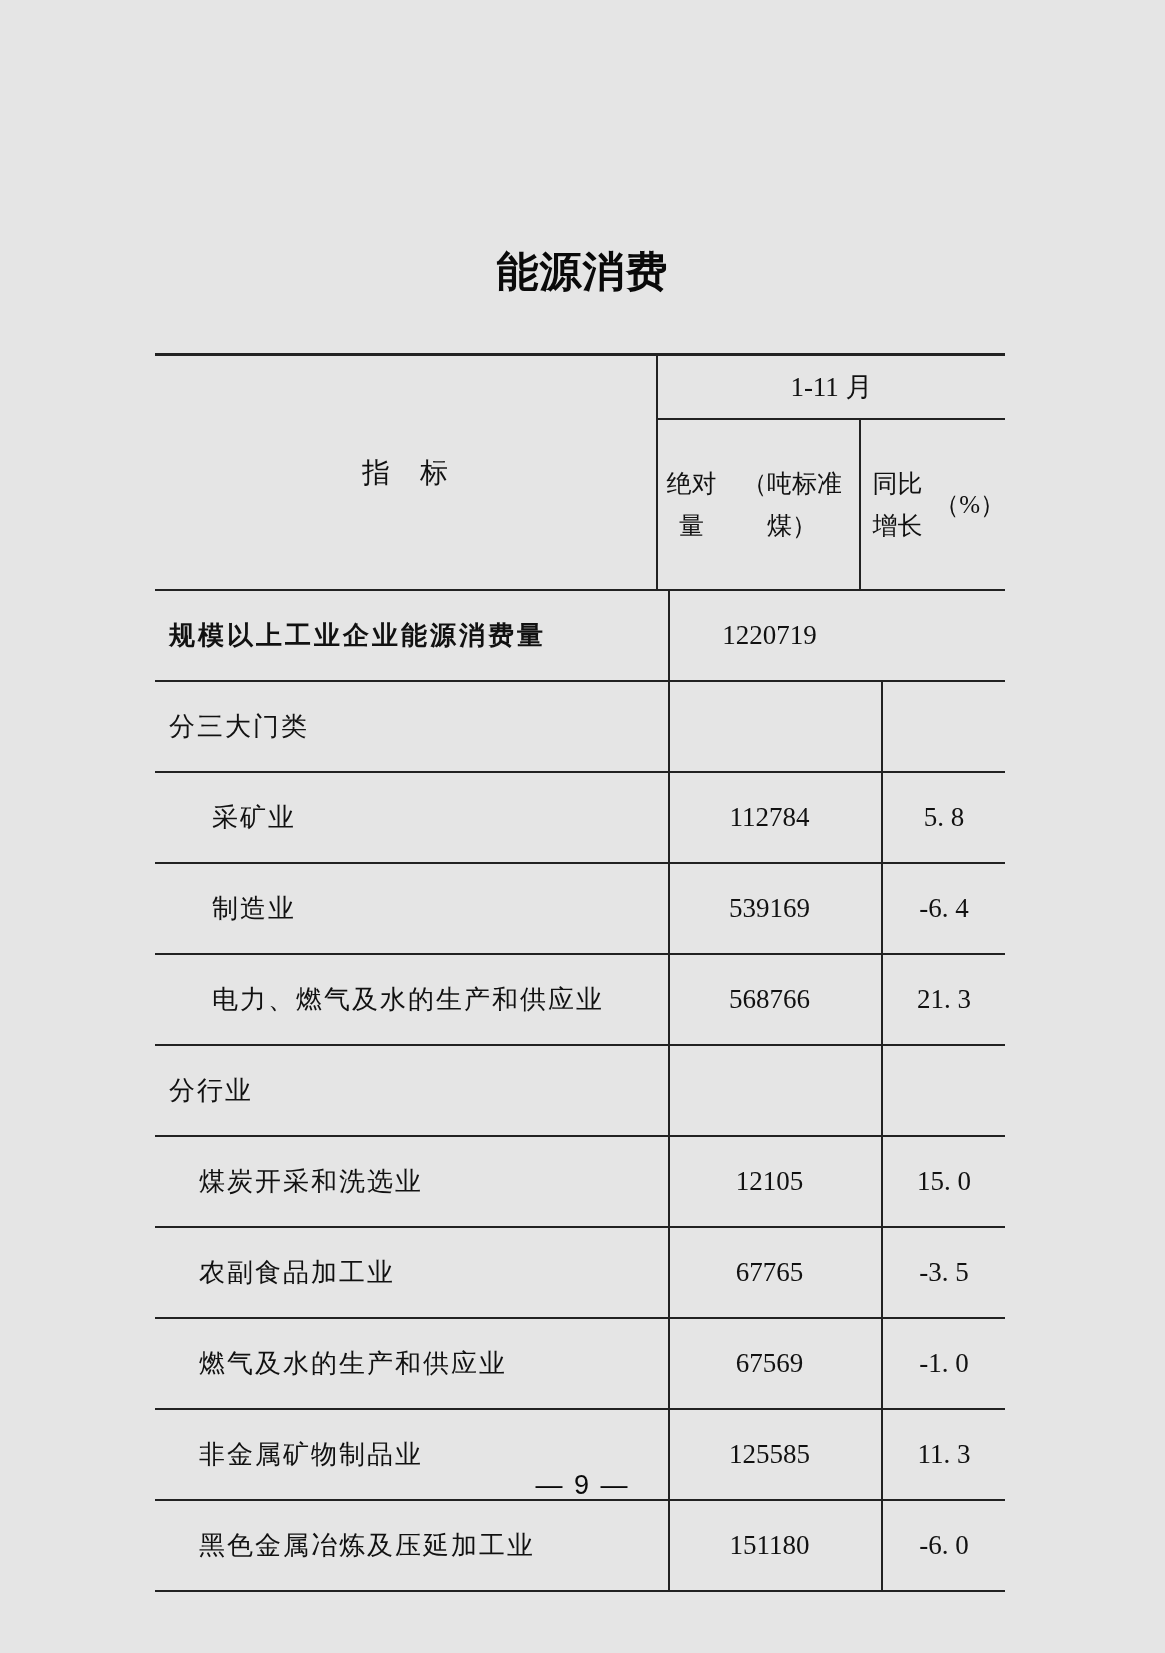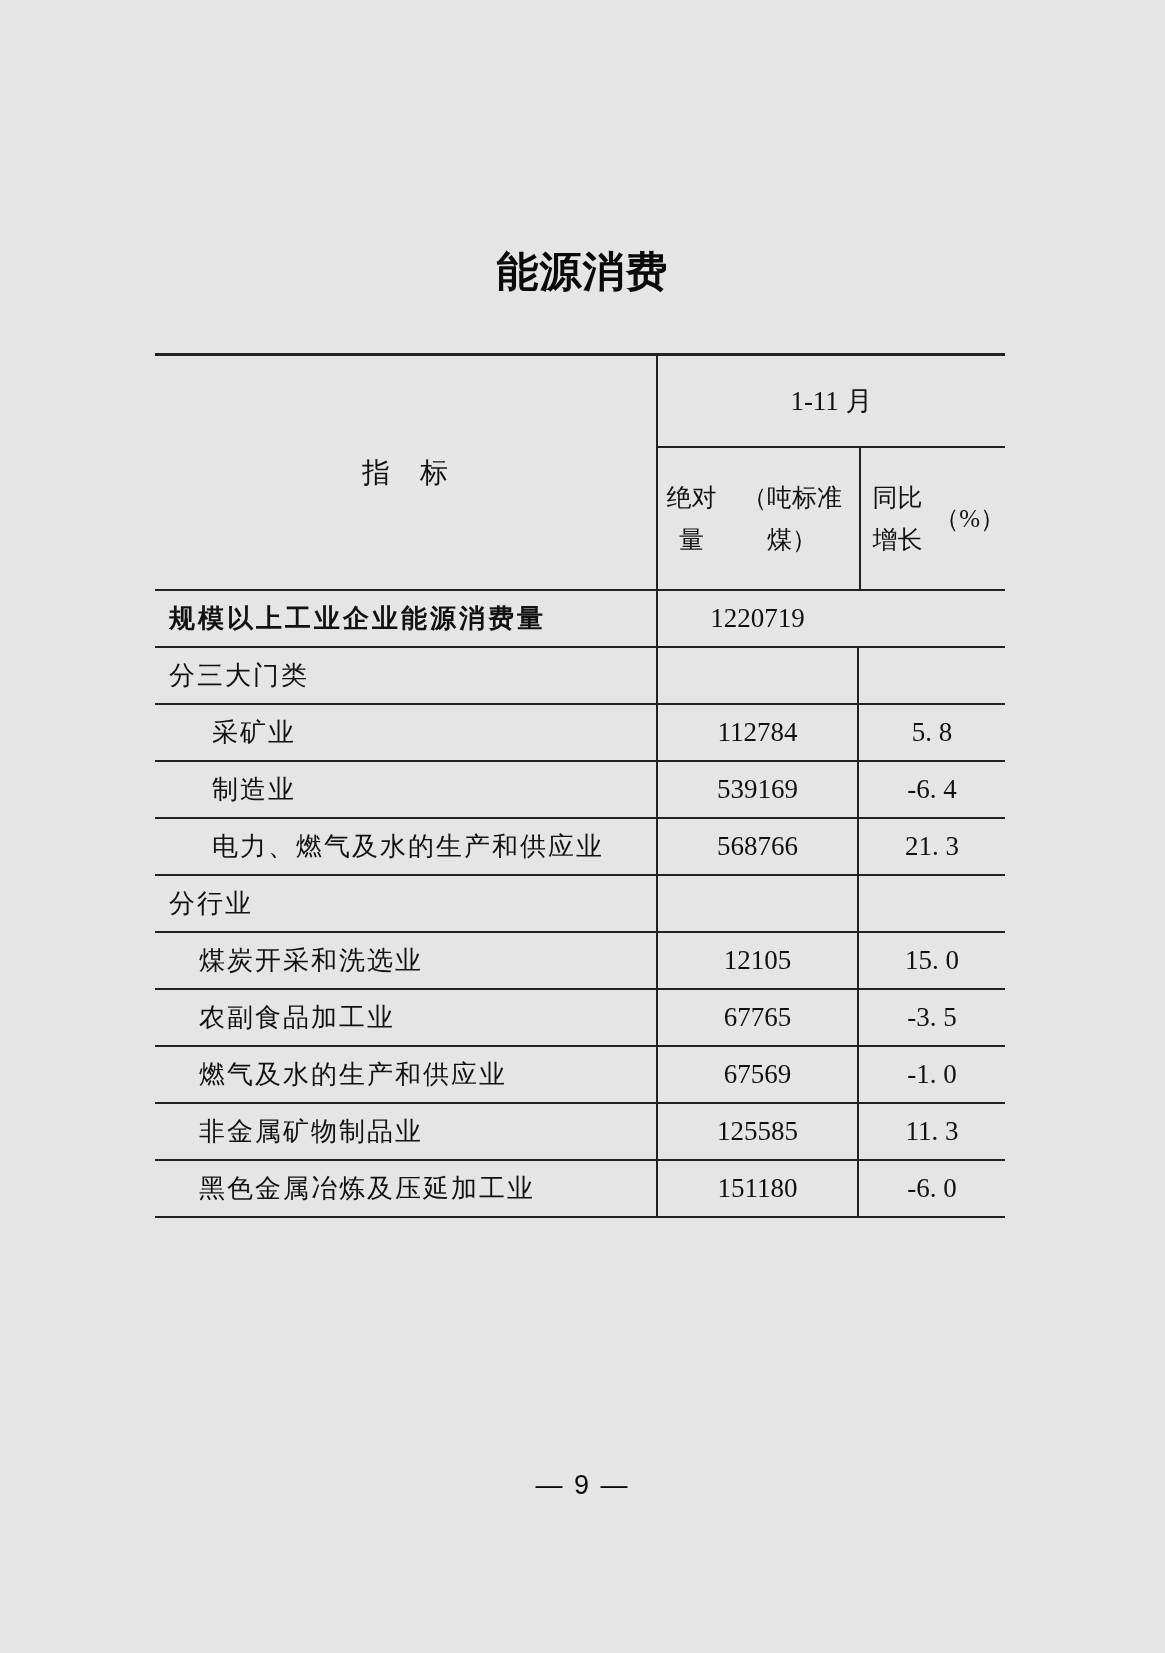--- a/index.html
+++ b/index.html
@@ -49,21 +49,21 @@
     font-size: 28px;
     letter-spacing: 1px;
   }
   .h-right {
     flex: 1;
     display: flex;
     flex-direction: column;
     border-left: 2px solid #222;
   }
   .h-period {
-    height: 92px;
+    height: 64px;
     border-bottom: 2px solid #222;
     display: flex;
     align-items: center;
     justify-content: center;
     font-size: 27px;
   }
   .h-sub { flex: 1; display: flex; }
   .h-cell {
     display: flex;
     flex-direction: row;
@@ -71,22 +71,23 @@
     justify-content: center;
     text-align: center;
     font-size: 25px;
     line-height: 42px;
   }
   .h-abs { width: 201px; }
   .h-growth { flex: 1; border-left: 2px solid #222; }
 
   .row {
     display: flex;
-    height: 57px;
+    height: 91px;
     border-bottom: 2px solid #222;
+    gap: 12px;
   }
   .c1 {
     width: 501px;
     display: flex;
     align-items: center;
     font-size: 26px;
     letter-spacing: 2px;
     padding-left: 14px;
   }
   .ind1 .c1 { padding-left: 44px; }

